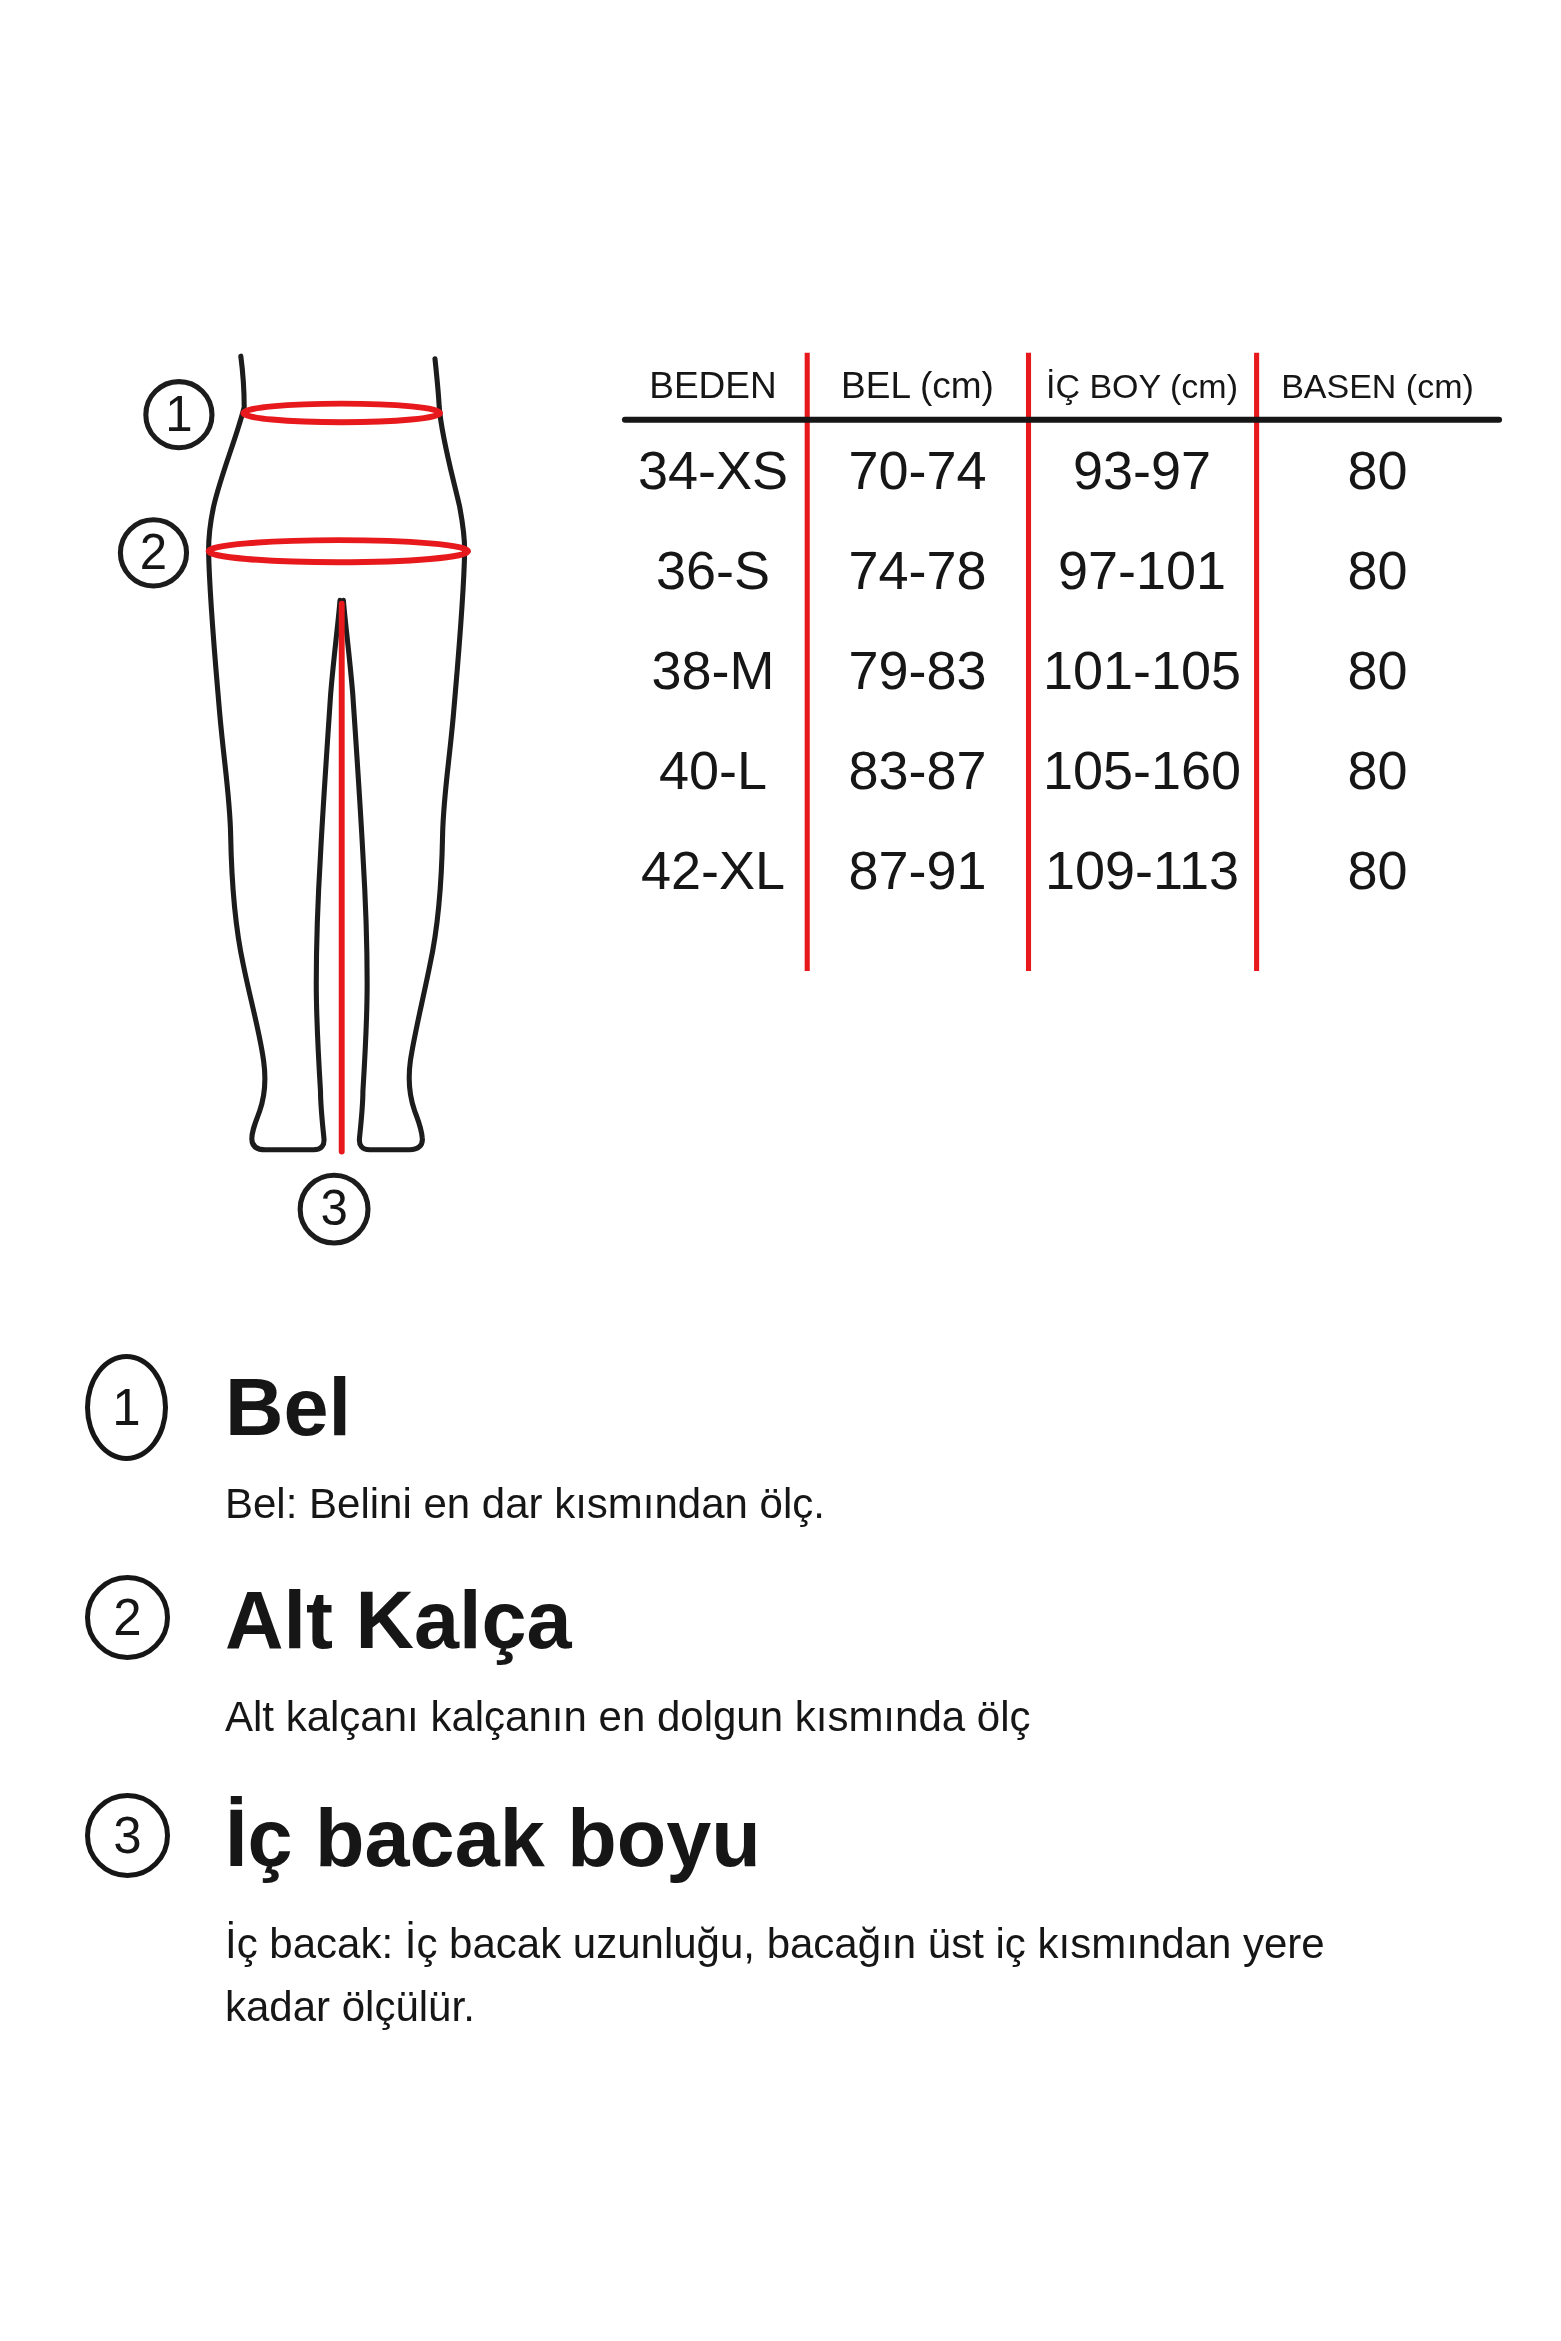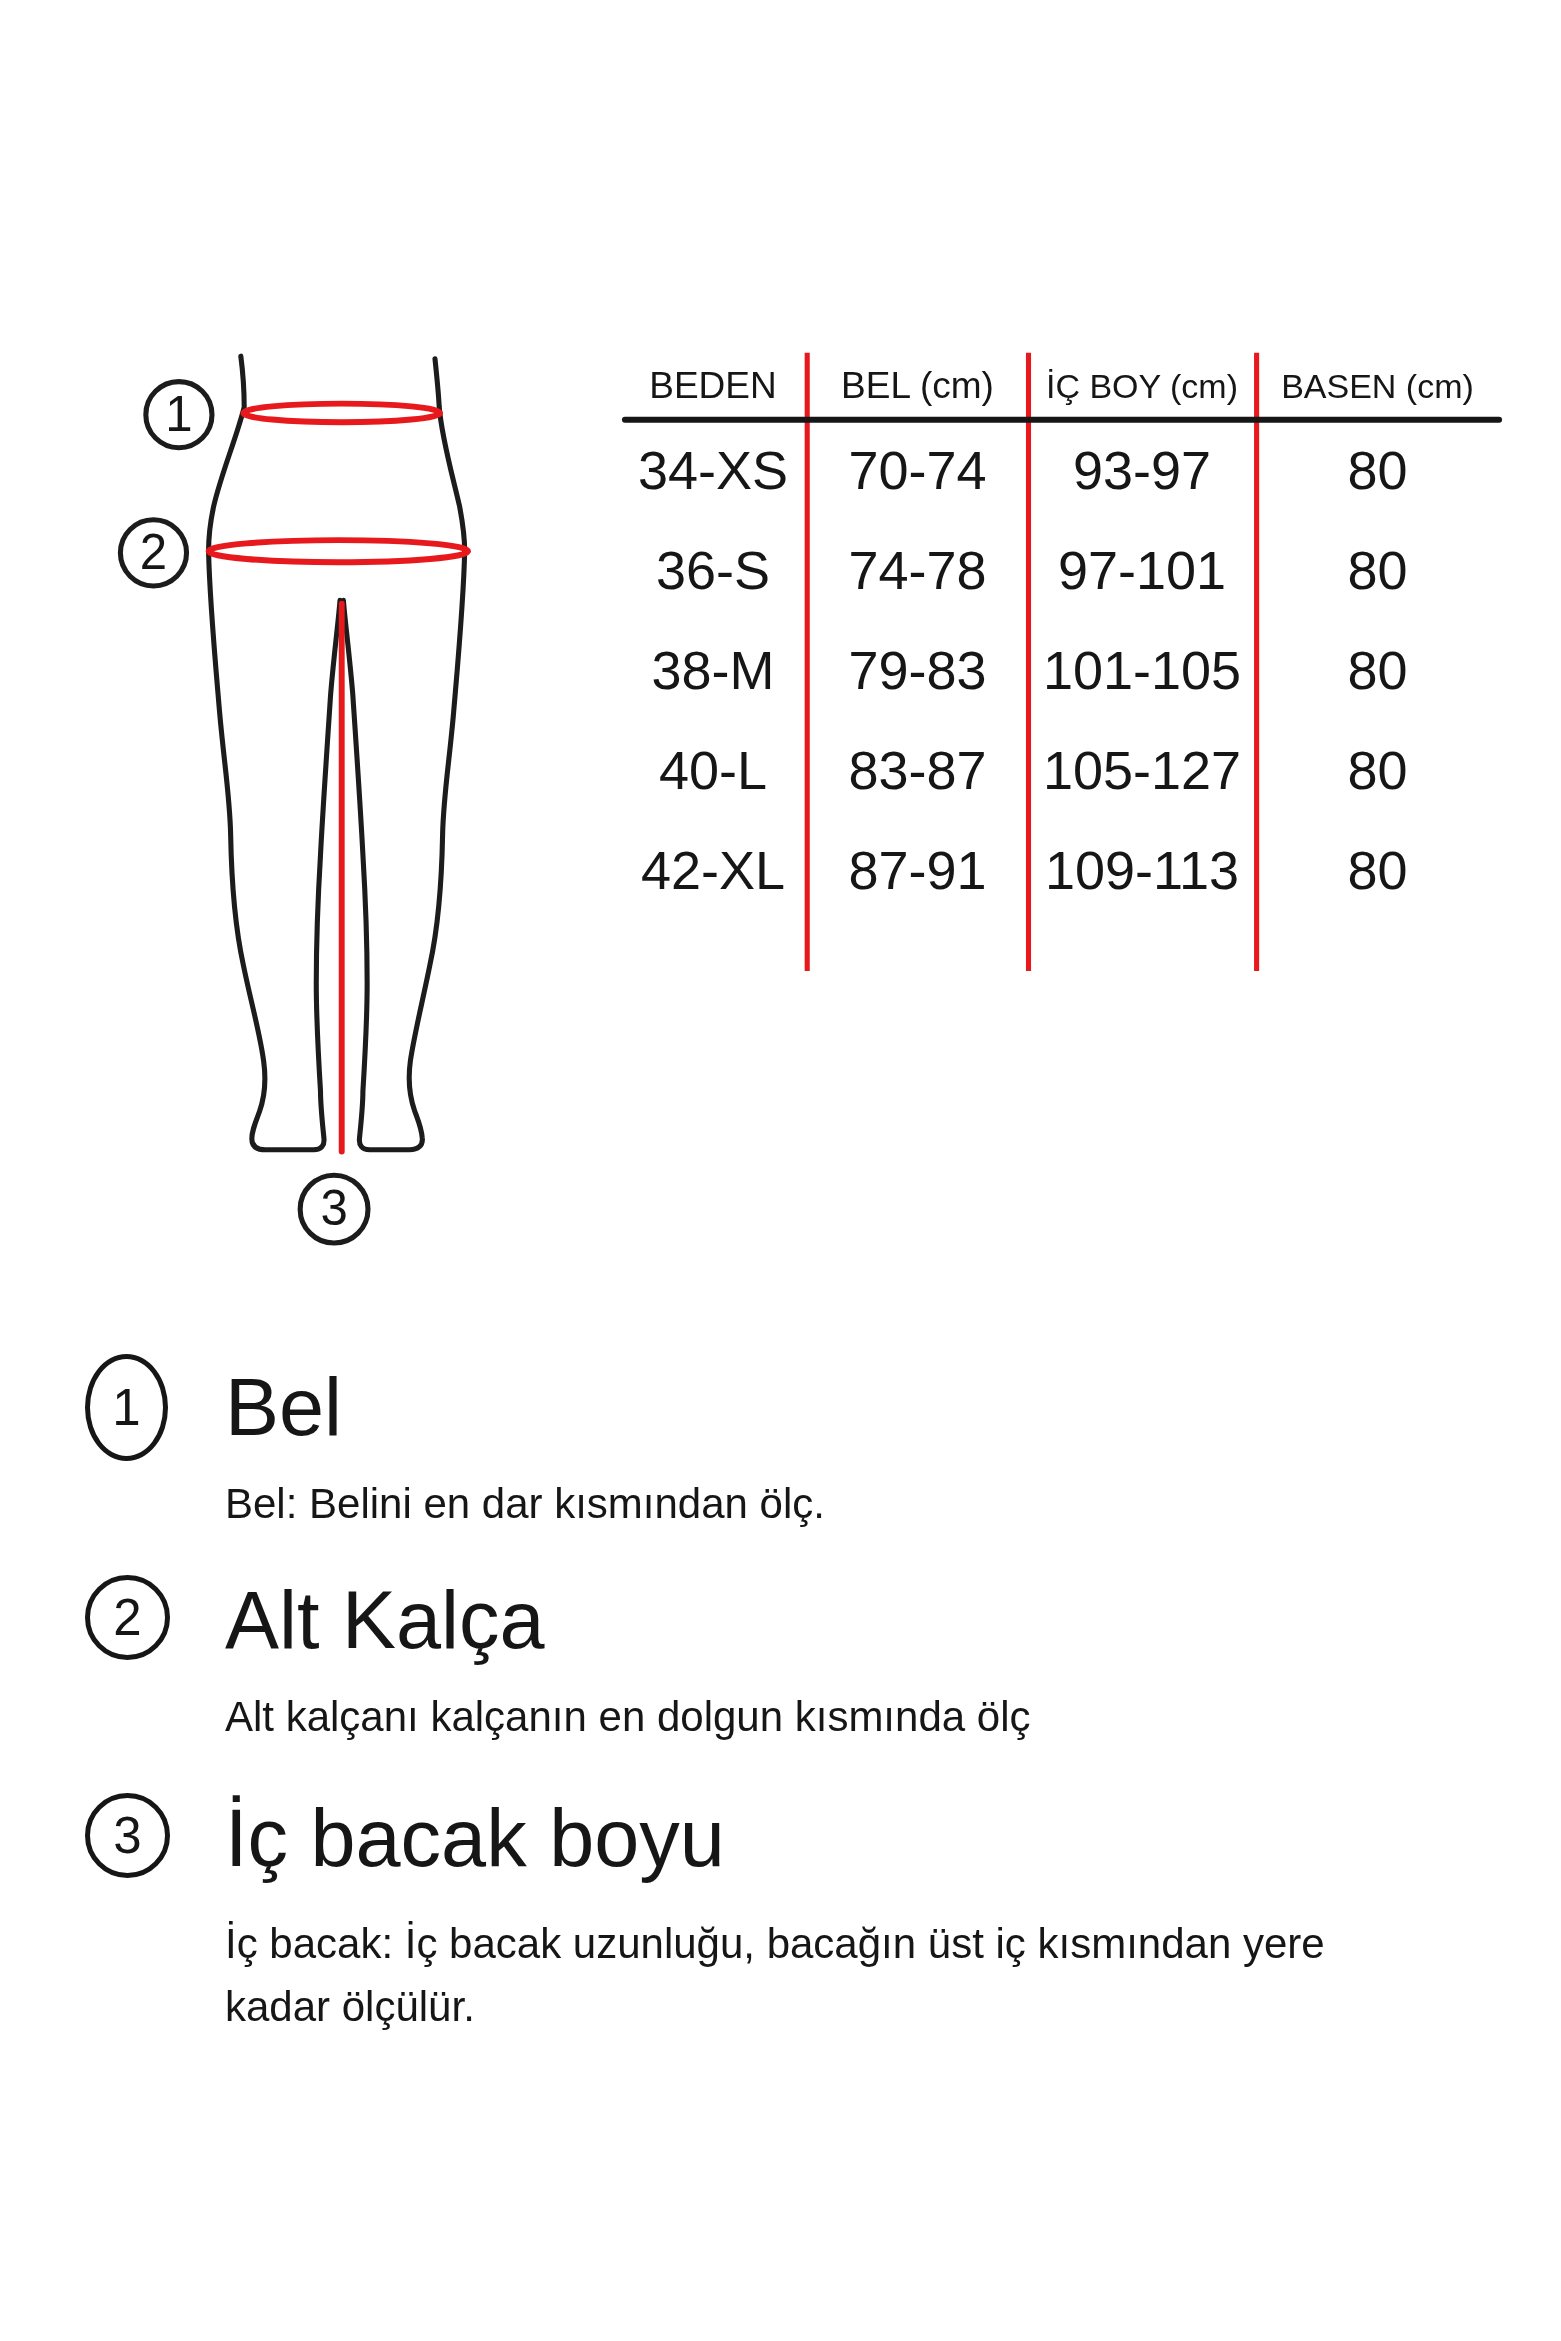--- a/index.html
+++ b/index.html
@@ -34,21 +34,21 @@
     box-sizing:border-box;
     display:flex;align-items:center;justify-content:center;
     font-size:51px;
     background:#ffffff;
   }
   .badge-1{left:85px;top:1354px;width:83px;height:107px;}
   .badge-2{left:85px;top:1575px;width:85px;height:85px;}
   .badge-3{left:85px;top:1793px;width:85px;height:85px;}
   .legend-title{
     position:absolute;left:225px;
-    font-size:81px;font-weight:400;line-height:81px;white-space:nowrap;
+    font-size:81px;font-weight:700;line-height:81px;white-space:nowrap;
   }
   .legend-desc{
     position:absolute;left:225px;
     font-size:42px;font-weight:400;line-height:63px;white-space:nowrap;
   }
   .t1{top:1367px;} .d1{top:1472px;}
   .t2{top:1580px;} .d2{top:1685px;}
   .t3{top:1798px;text-align:center;} .d3{top:1912px;}
 </style>
 </head>
@@ -135,21 +135,21 @@
     <div class="cell">97-101</div>
     <div class="cell">80</div>
 
     <div class="cell">38-M</div>
     <div class="cell">79-83</div>
     <div class="cell">101-105</div>
     <div class="cell">80</div>
 
     <div class="cell">40-L</div>
     <div class="cell">83-87</div>
-    <div class="cell">105-127</div>
+    <div class="cell">105-160</div>
     <div class="cell">80</div>
 
     <div class="cell">42-XL</div>
     <div class="cell">87-91</div>
     <div class="cell">109-113</div>
     <div class="cell">80</div>
   </div>
 
   <div class="badge badge-1">
     <span>1</span>

